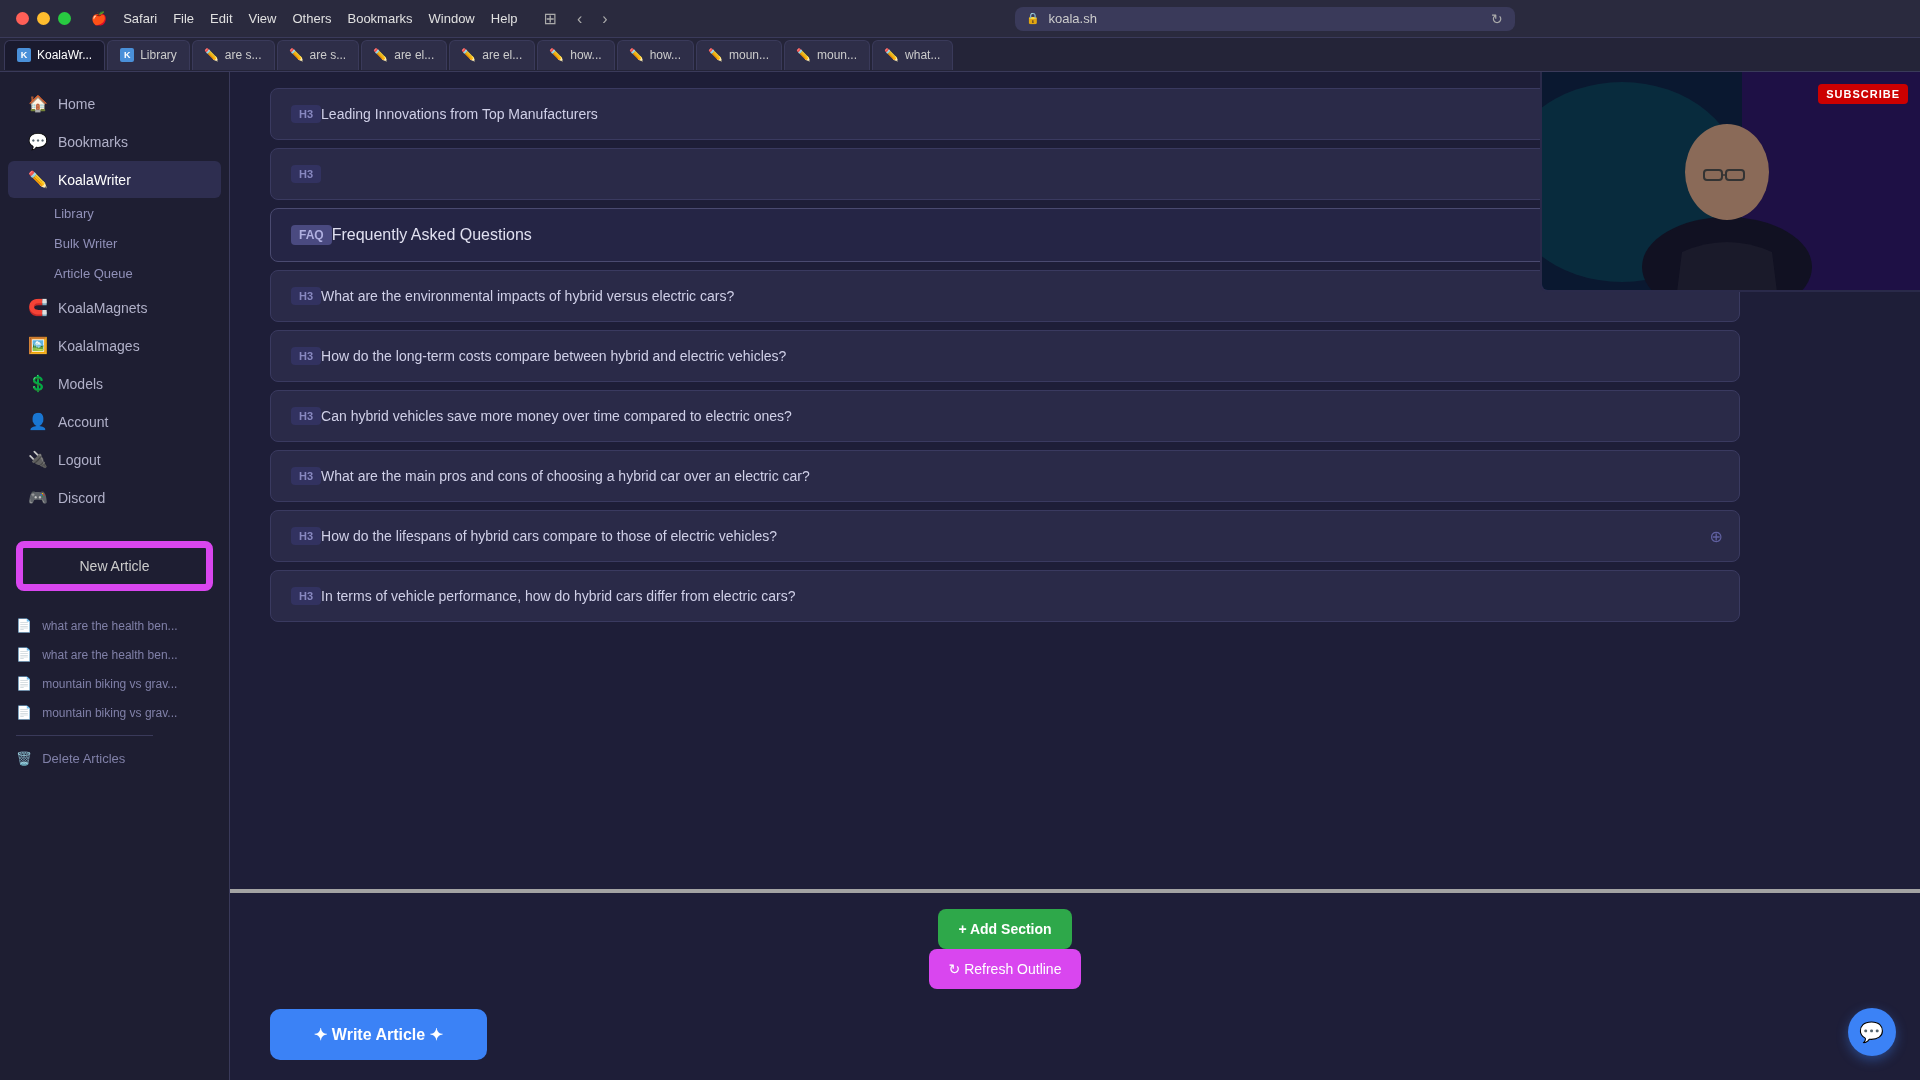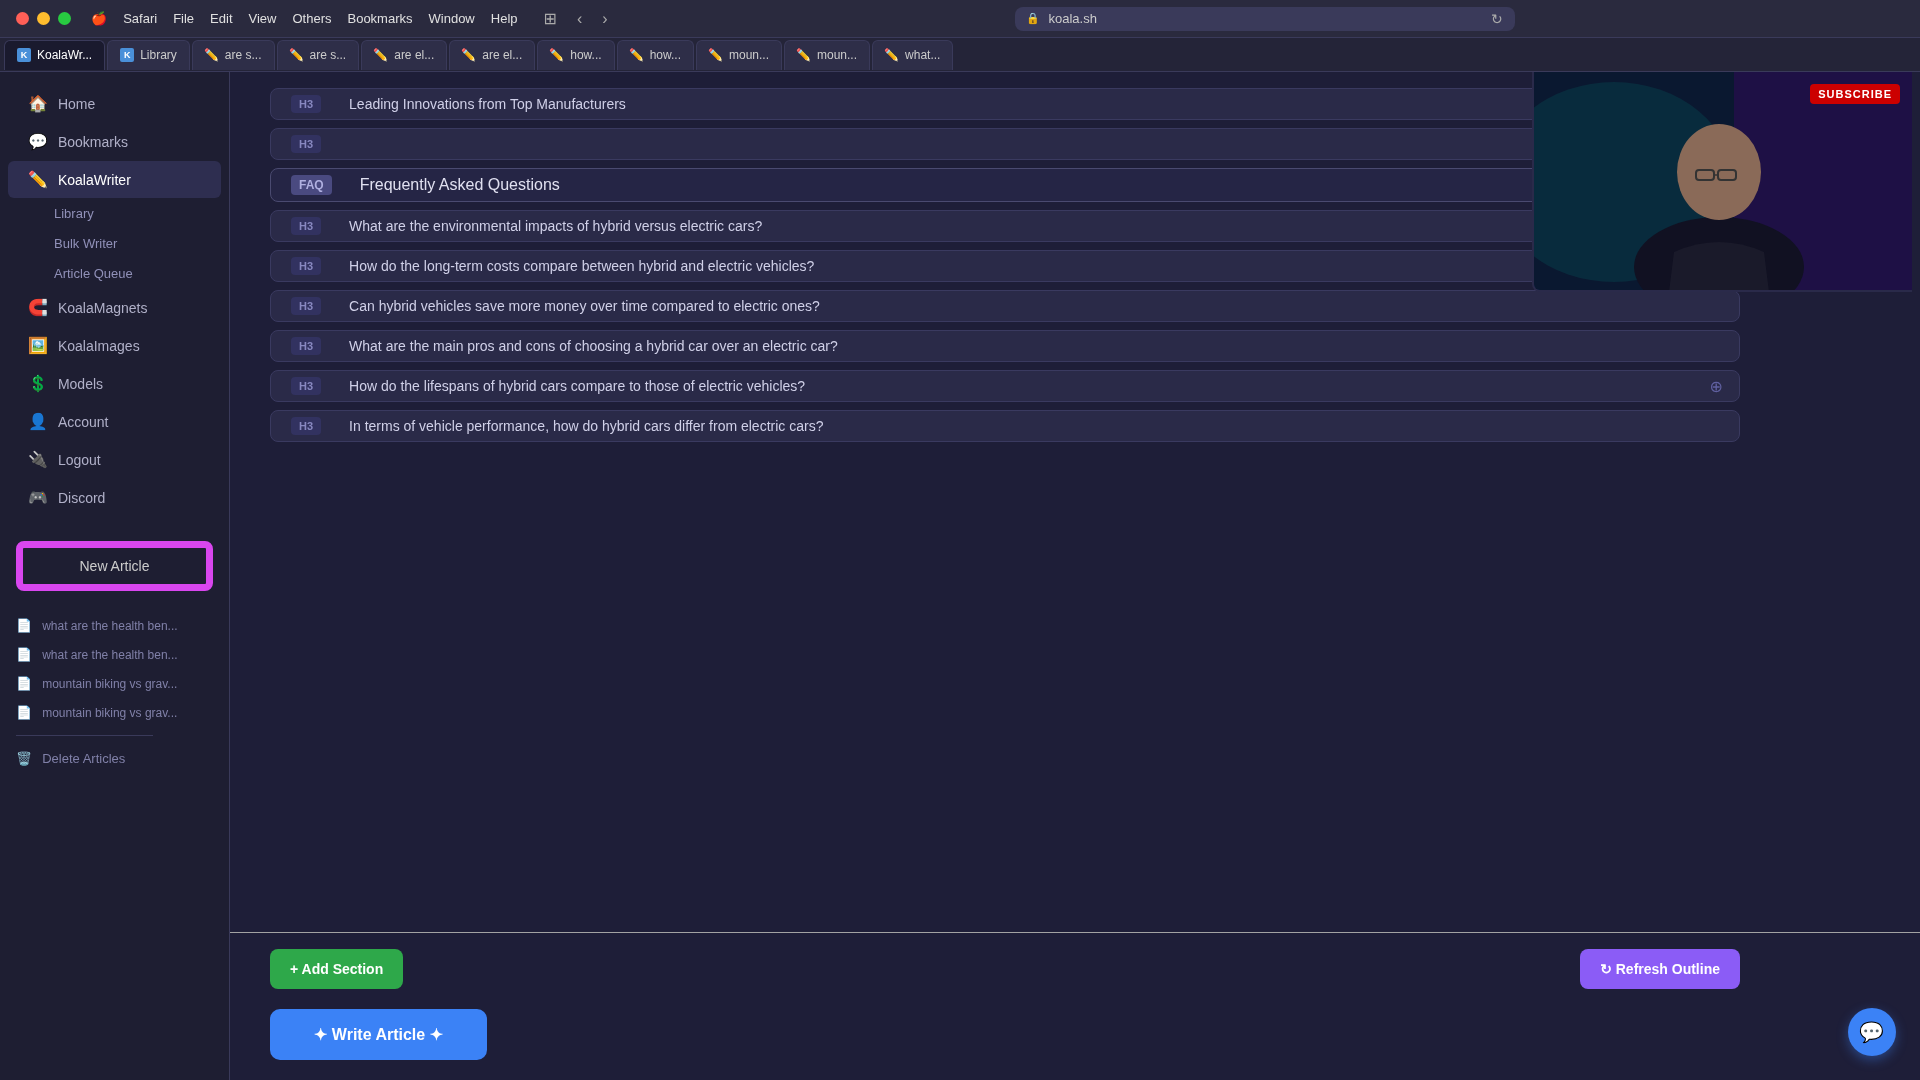--- a/index.html
+++ b/index.html
@@ -231,23 +231,23 @@
       overflow-y: auto;
       padding: 16px 180px 16px 40px;
     }
 
     .section-row {
       display: flex;
       align-items: center;
       background: #2a2a48;
       border: 1px solid #3a3a60;
       border-radius: 8px;
-      padding: 6px 20px;
+      padding: 16px 20px;
       margin-bottom: 8px;
-      gap: 28px;
+      gap: 0;
       cursor: pointer;
       position: relative;
     }
     .section-row.faq-row {
       background: #252545;
       border-color: #4a4a70;
     }
 
     .tag {
       background: #3a3a60;
@@ -290,49 +290,50 @@
       cursor: grab;
     }
 
     
     .bottom-toolbar {
       padding: 16px 180px 16px 40px;
       display: flex;
       justify-content: space-between;
       align-items: center;
       background: #1e1e38;
-      border-top: 1px solid #a3a3a3;
+      border-top: 4px solid #a3a3a3;
       flex-shrink: 0;
+      flex-direction: column;
     }
 
     .add-section-btn {
       display: flex;
       align-items: center;
       gap: 8px;
       background: #2ea84a;
       color: white;
       border: none;
       border-radius: 8px;
       padding: 12px 20px;
       font-size: 14px;
       font-weight: 600;
       cursor: pointer;
     }
 
     .refresh-btn {
       display: flex;
       align-items: center;
       gap: 8px;
-      background: #8b5cf6;
+      background: #d946ef;
       color: white;
       border: none;
       border-radius: 8px;
       padding: 12px 20px;
       font-size: 14px;
-      font-weight: 700;
+      font-weight: 400;
       cursor: pointer;
     }
 
     
     .write-article-section {
       padding: 4px 40px 20px;
       background: #1e1e38;
     }
     .write-article-btn {
       display: flex;
@@ -346,21 +347,21 @@
       padding: 16px 44px;
       font-size: 16px;
       font-weight: 600;
       cursor: pointer;
     }
 
     
     .video-overlay {
       position: absolute;
       top: 0;
-      right: 8px;
+      right: 0;
       width: 380px;
       height: 220px;
       background: linear-gradient(135deg, #0a2040 0%, #1a3060 30%, #0a1830 100%);
       border-radius: 0 0 0 8px;
       overflow: hidden;
       z-index: 10;
       border-left: 2px solid #2a2a4a;
       border-bottom: 2px solid #2a2a4a;
     }
     .video-person {

